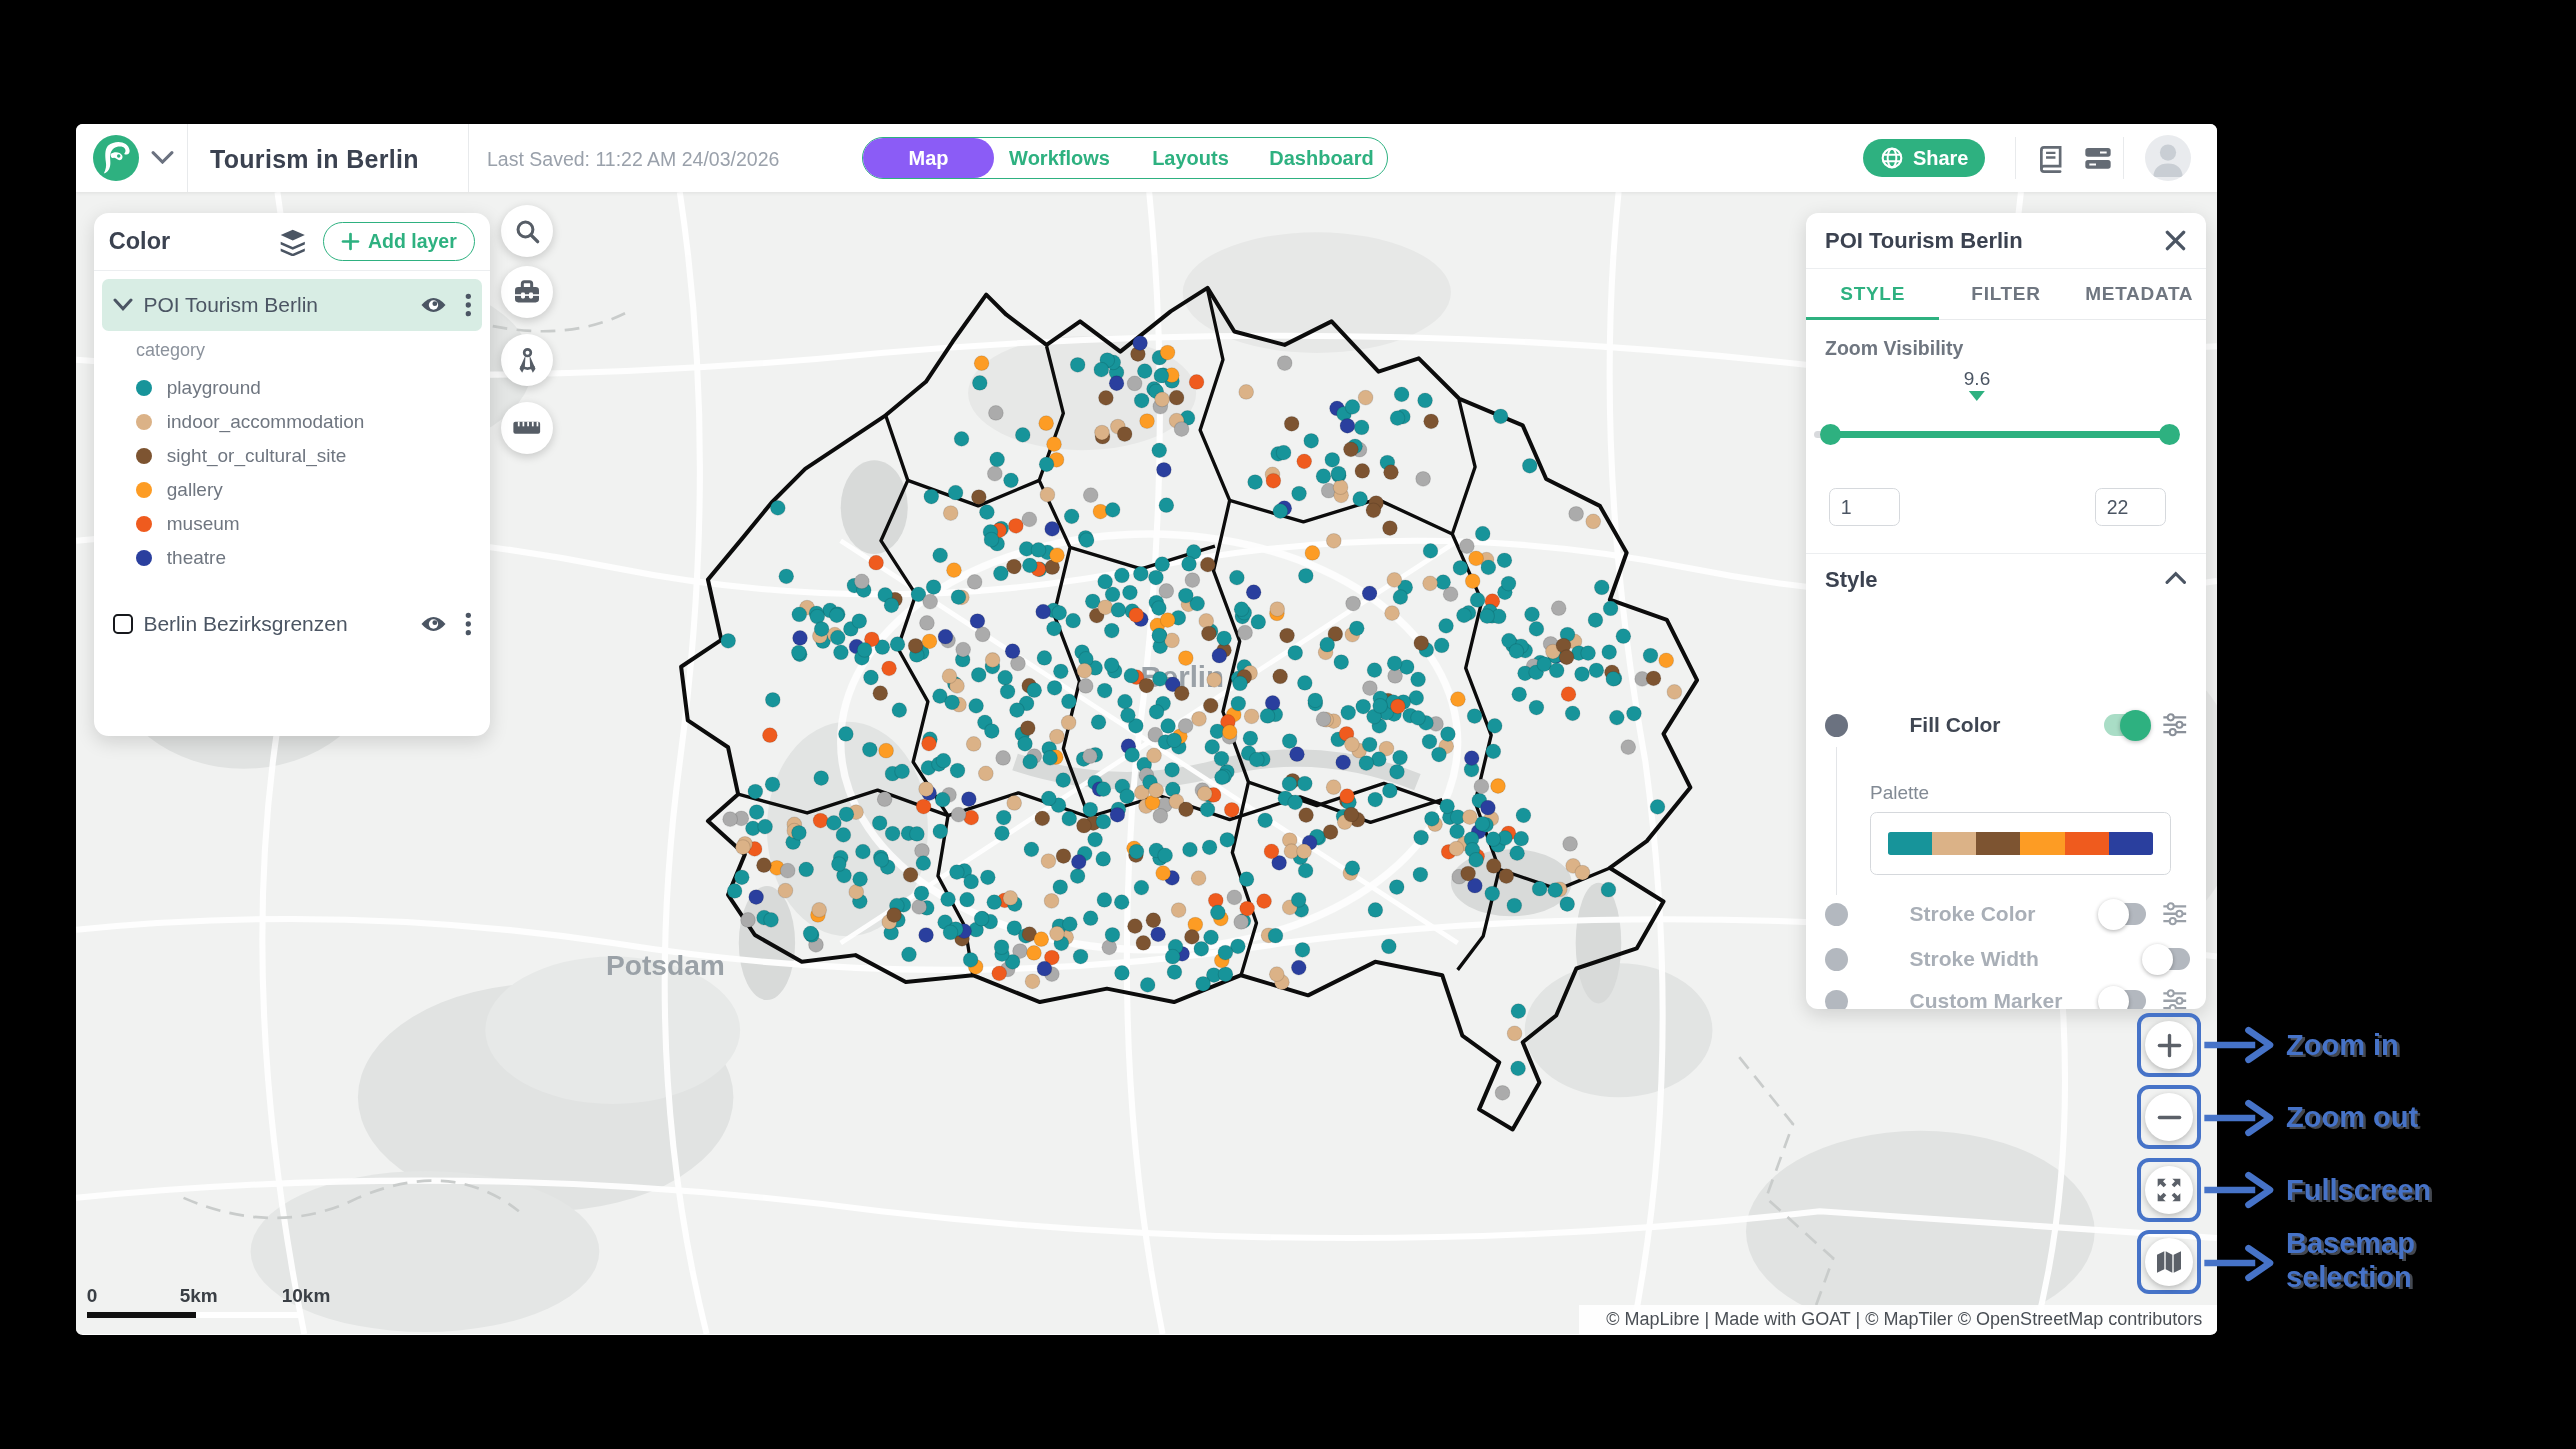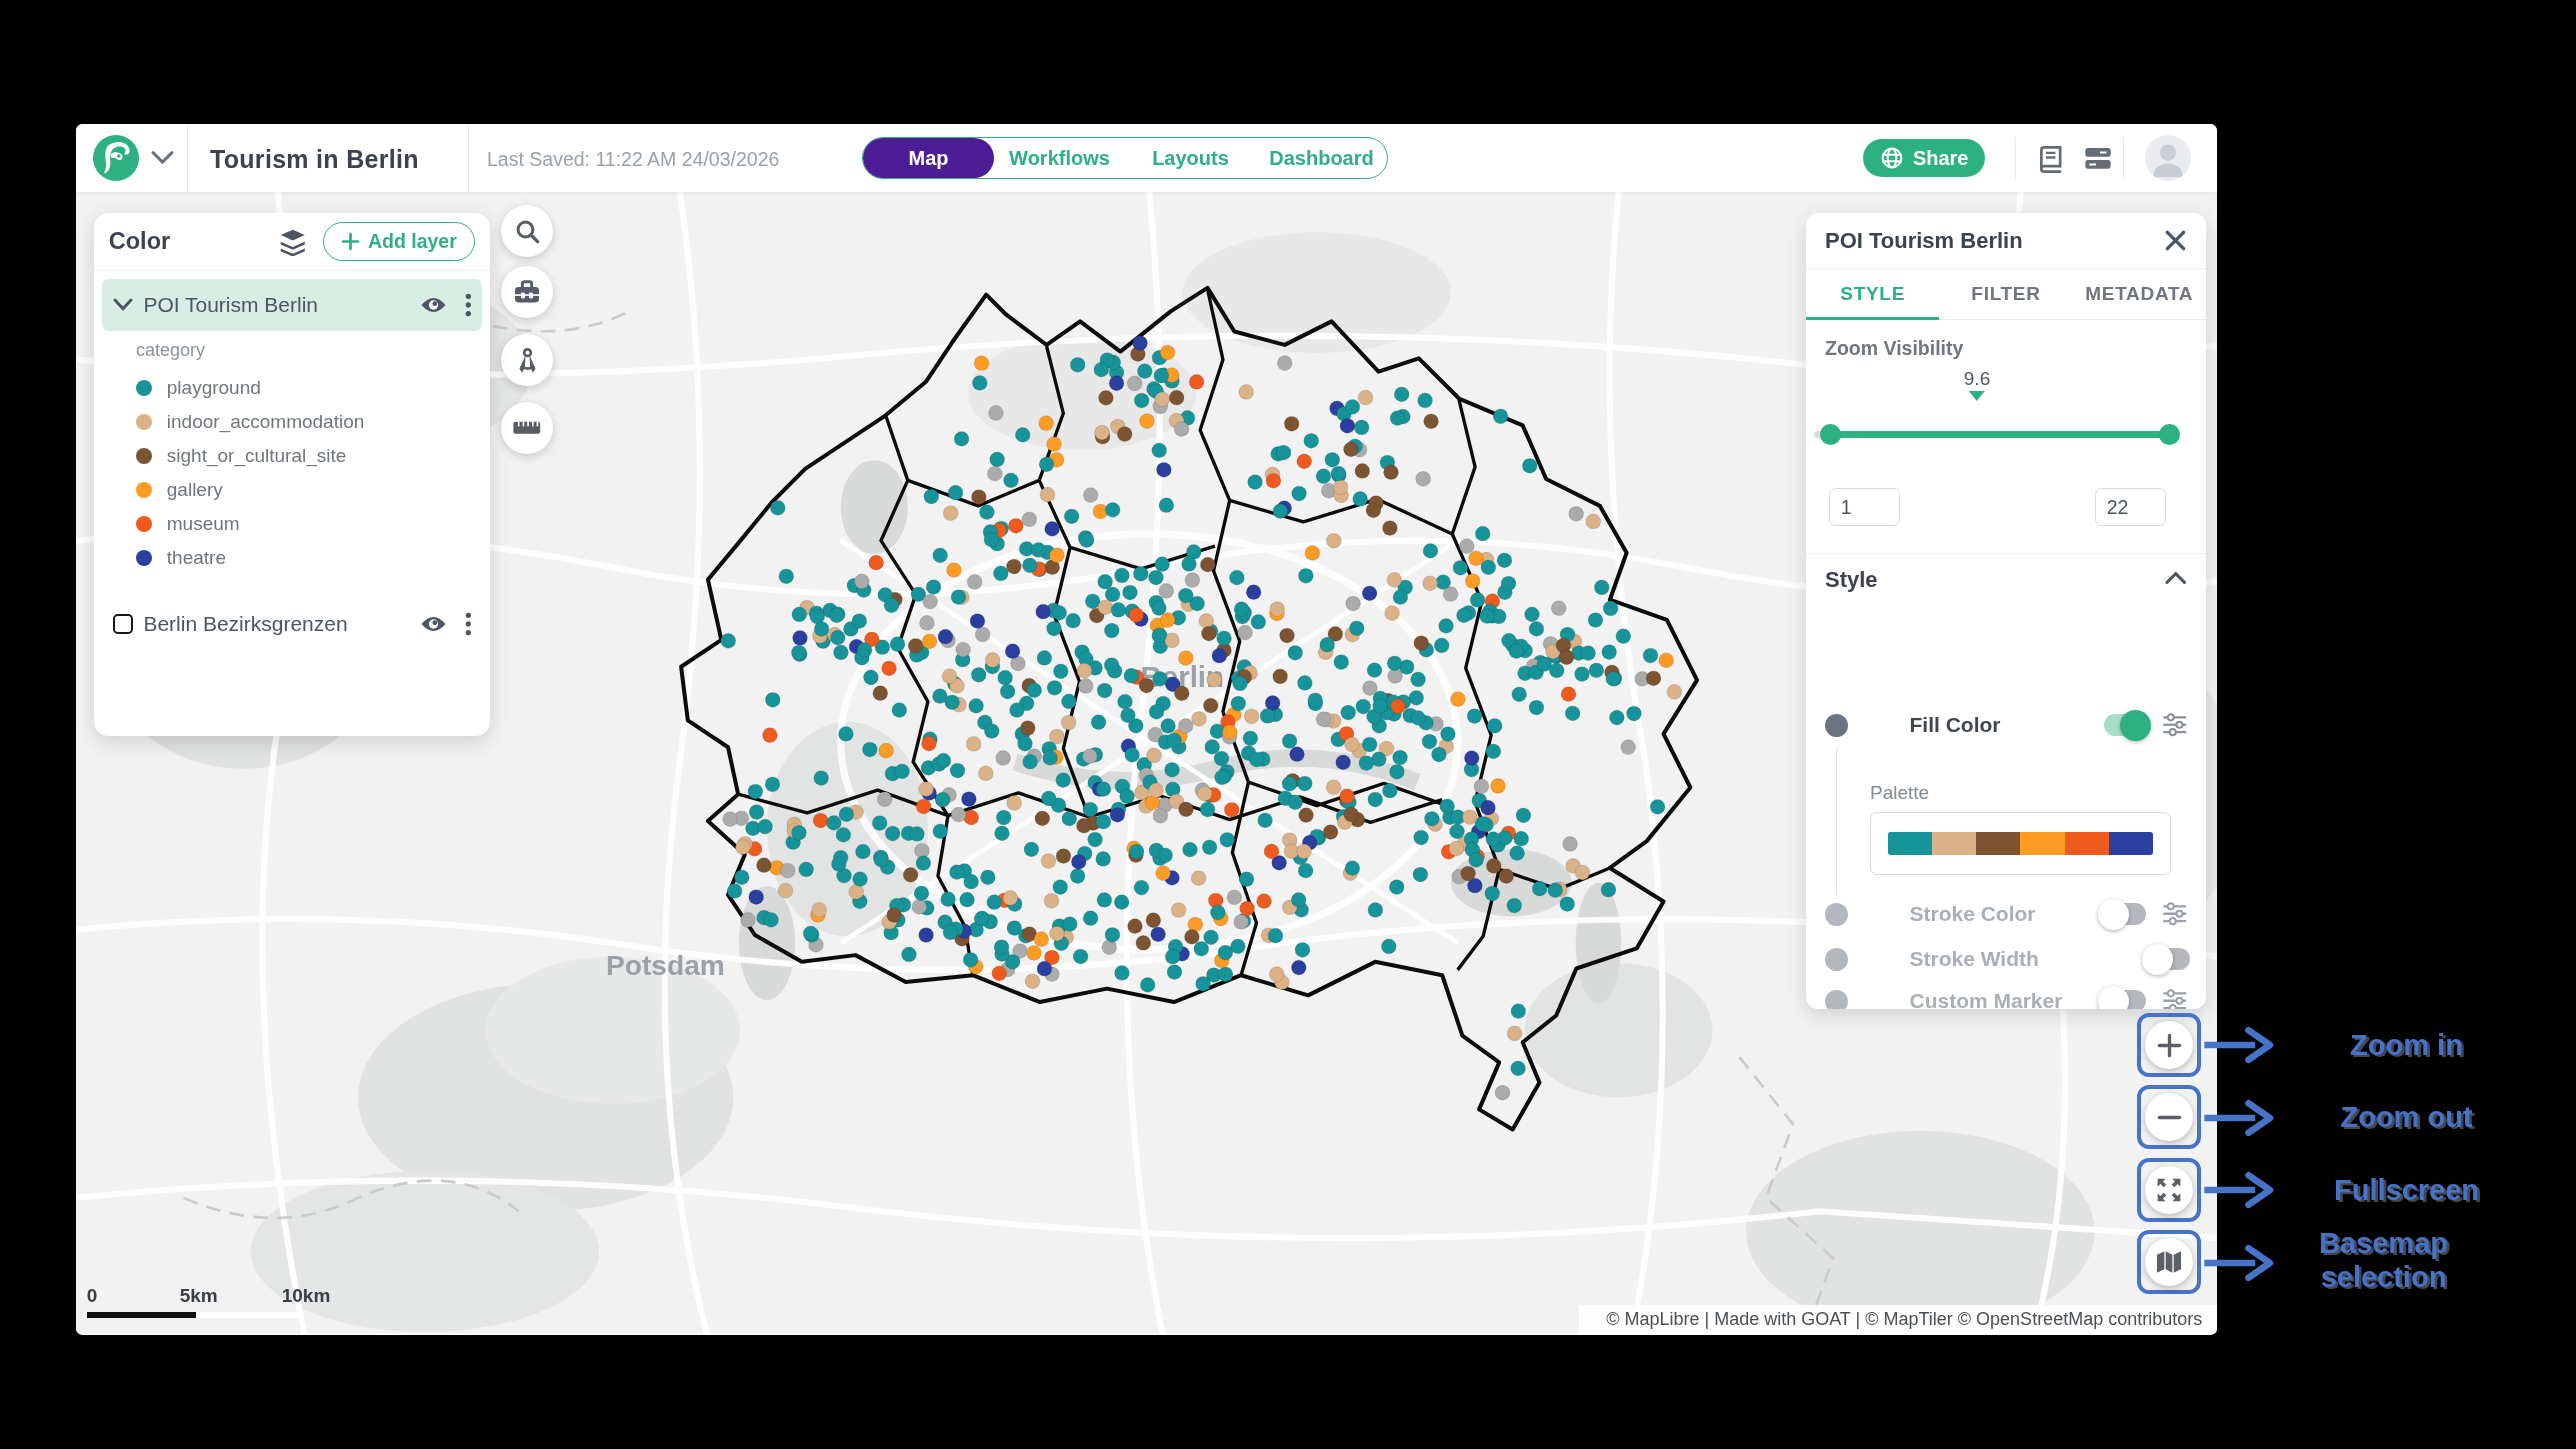--- a/index.html
+++ b/index.html
@@ -10,21 +10,21 @@
 
   
   .hdr { position:absolute; left:0; top:0; width:100%; height:68px; background:#fff; z-index:40; box-shadow:0 1.3px 4px rgba(0,0,0,.08); }
   .hdr .logo { position:absolute; left:17.4px; top:11.4px; width:46px; height:46px; }
   .hdr .logo-chevron { position:absolute; left:75px; top:25.5px; }
   .vdiv { position:absolute; top:0; width:1.3px; height:68px; background:#e8eaec; }
   .proj-title { position:absolute; left:134px; top:21px; font-size:25px; font-weight:700; color:#3b4250; letter-spacing:0.3px; }
   .last-saved { position:absolute; left:411px; top:24px; font-size:19.5px; color:#9aa1ab; }
   .tabs-pill { position:absolute; left:786px; top:13.4px; width:526px; height:42px; border:1.3px solid #2eb180; border-radius:27px; background:#fff; display:flex; align-items:center; }
   .tab { flex:1; text-align:center; font-size:20px; font-weight:600; color:#2eb180; height:100%; display:flex; align-items:center; justify-content:center; cursor:pointer; }
-  .tab.active { background:#4c1d95; color:#fff; border-radius:27px; }
+  .tab.active { background:#8b5cf6; color:#fff; border-radius:27px; }
   .share-btn { position:absolute; left:1787px; top:15.4px; width:122px; height:38px; background:#2eb180; border-radius:21.5px; display:flex; align-items:center; justify-content:center; gap:9.4px; color:#fff; font-size:20px; font-weight:700; }
   .hdr-icon { position:absolute; top:22px; color:#646b74; }
   .avatar { position:absolute; left:2069px; top:11.4px; width:46px; height:46px; border-radius:50%; background:#e9ebee; overflow:hidden; }
 
   
   .map-wrap { position:absolute; left:0; top:68px; width:2141px; height:1142px; background:#f1f2f1; }
   .map-wrap svg.basemap { position:absolute; left:0; top:0; }
 
   
   .scalebar { position:absolute; left:6.7px; top:1093px; z-index:20; }
@@ -85,21 +85,21 @@
   .indent-line { position:absolute; left:29.5px; width:1.3px; background:#e3e5e8; }
   .palette-label { position:absolute; left:64px; top:462px; font-size:19px; color:#828a94;text-align:center; }
   .palette-box { position:absolute; left:64px; top:492px; width:301px; height:63px; border:1.3px solid #d5d8dc; border-radius:6.7px; display:flex; align-items:center; padding:0 17.4px; }
   .palette-bar { display:flex; width:100%; height:23px; border-radius:2.7px; overflow:hidden; }
   .palette-bar div { flex:1; }
 
   
   .ctrl-box { position:absolute; width:64px; height:64px; border:4.7px solid #4673c8; border-radius:12px; z-index:60; }
   .ctrl-btn { position:absolute; left:50%; top:50%; transform:translate(-50%,-50%); width:48px; height:48px; border-radius:50%; background:#fff; box-shadow:0 2px 6.7px rgba(0,0,0,.25); display:flex; align-items:center; justify-content:center; color:#5b6068; }
   .anno-arrow { position:absolute; z-index:60; }
-  .anno-label { position:absolute; width:241px; font-size:29px; font-weight:700; color:#4673c8; text-shadow:2.7px 2px 0 rgba(85,90,100,.8); line-height:1.18; z-index:60;text-align:center; }
+  .anno-label { position:absolute; width:241px; font-size:29px; font-weight:700; color:#4673c8; text-shadow:2.7px 2px 0 rgba(85,90,100,.8); line-height:1.18; z-index:60; }
 </style>
 </head>
 <body>
 
 <div class="app">
 
   <div class="map-wrap">
     <svg class="basemap" width="2141" height="1142" viewBox="0 0 3192 1703">
 
       <g fill="#e4e6e5">

